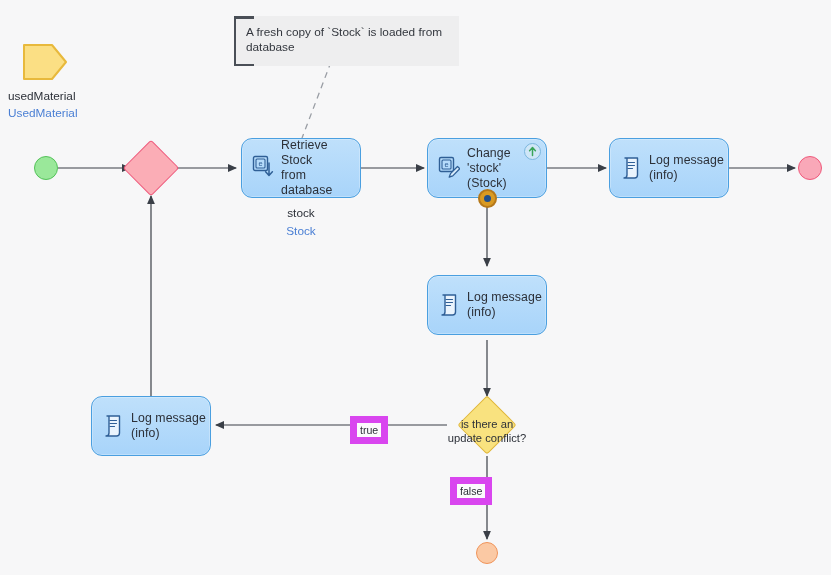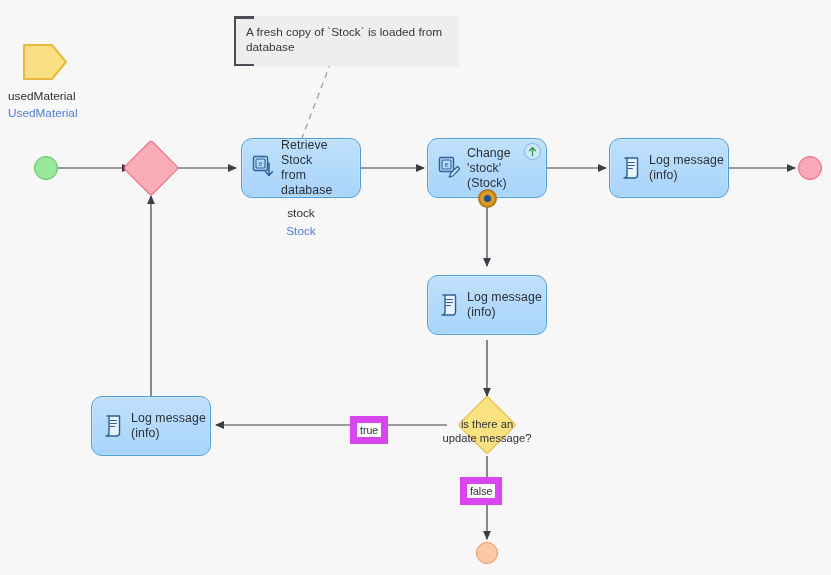--- a/index.html
+++ b/index.html
@@ -302,24 +302,24 @@
         <path d="M5,3 H17.5 V20 a3,3 0 0 1 -3,3 H4 a3,3 0 0 0 3,-3 V3 Z" fill="#eaf4fd" stroke="#2f5f96" stroke-width="1.4" stroke-linejoin="round"></path>
         <path d="M8,7.5 H14.5 M8,10.5 H14.5 M8,13.5 H12.5" stroke="#2f5f96" stroke-width="1.2" stroke-linecap="round"></path>
       </svg>
     </span>
     <span class="tlabel">Log message
 (info)</span>
   </div>
 
   <div class="gateway gw-decision" style="left:466px; top:404px; width:42px; height:42px;"></div>
   <div class="gw-text" style="left:422px; top:418px; width:130px;">is there an
-update message?</div>
+update conflict?</div>
 
   <div class="edge-label" style="left:350px; top:416px;">true</div>
-  <div class="edge-label" style="left:460px; top:477px;">false</div>
+  <div class="edge-label" style="left:450px; top:477px;">false</div>
 
   <div class="task" style="left:91px; top:396px; width:120px; height:60px;">
     <span class="ticon">
       <svg width="22" height="26" viewBox="0 0 22 26" xmlns="http://www.w3.org/2000/svg">
         <path d="M5,3 H17.5 V20 a3,3 0 0 1 -3,3 H4 a3,3 0 0 0 3,-3 V3 Z" fill="#eaf4fd" stroke="#2f5f96" stroke-width="1.4" stroke-linejoin="round"></path>
         <path d="M8,7.5 H14.5 M8,10.5 H14.5 M8,13.5 H12.5" stroke="#2f5f96" stroke-width="1.2" stroke-linecap="round"></path>
       </svg>
     </span>
     <span class="tlabel">Log message
 (info)</span>

